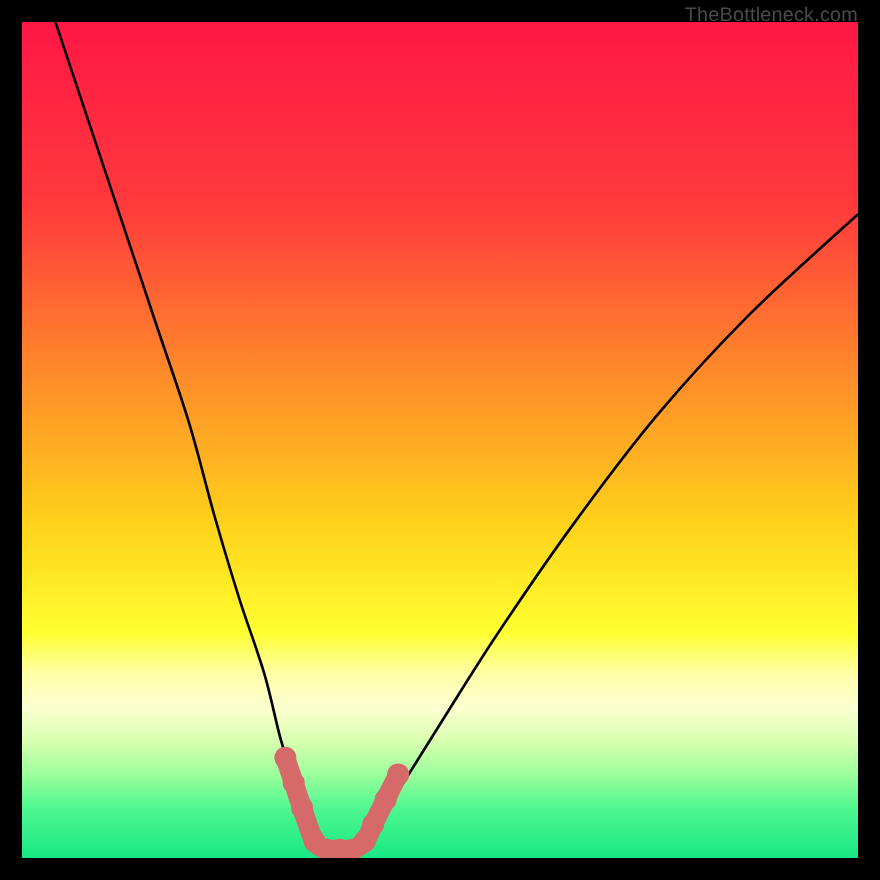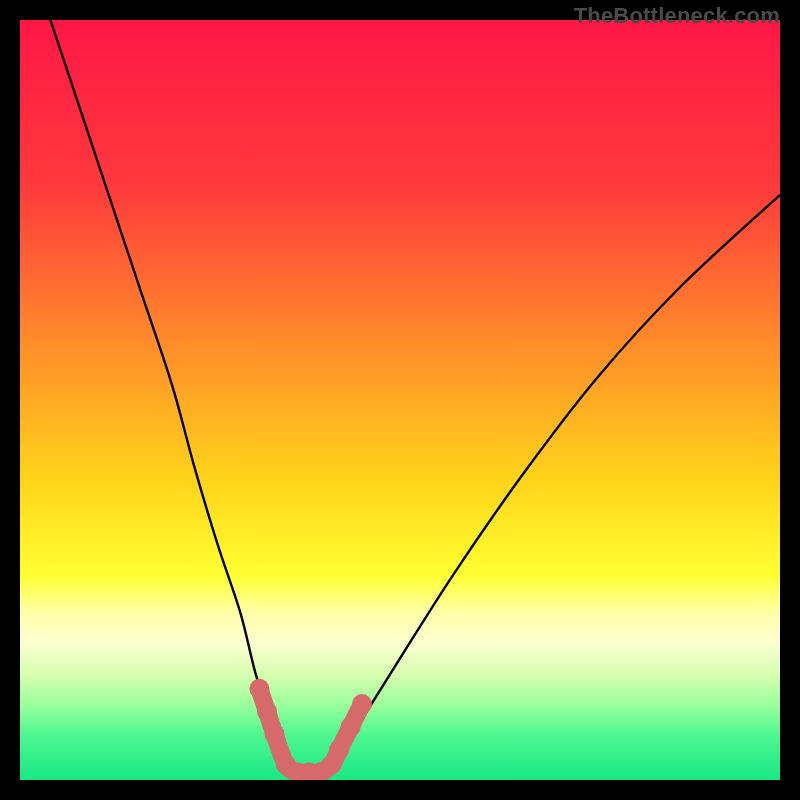--- a/index.html
+++ b/index.html
@@ -25,22 +25,22 @@
     left: 0;
     top: 0;
     width: 100%;
     height: 100%;
   }
   .watermark {
     position: absolute;
     top: 3px;
     right: 20px;
     color: #4a4a4a;
-    font-size: 22px;
-    font-weight: 700;
+    font-size: 18px;
+    font-weight: 400;
     letter-spacing: 0.2px;
     z-index: 10;
   }
   svg.overlay {
     position: absolute;
     left: 0;
     top: 0;
     width: 100%;
     height: 100%;
     z-index: 5;

